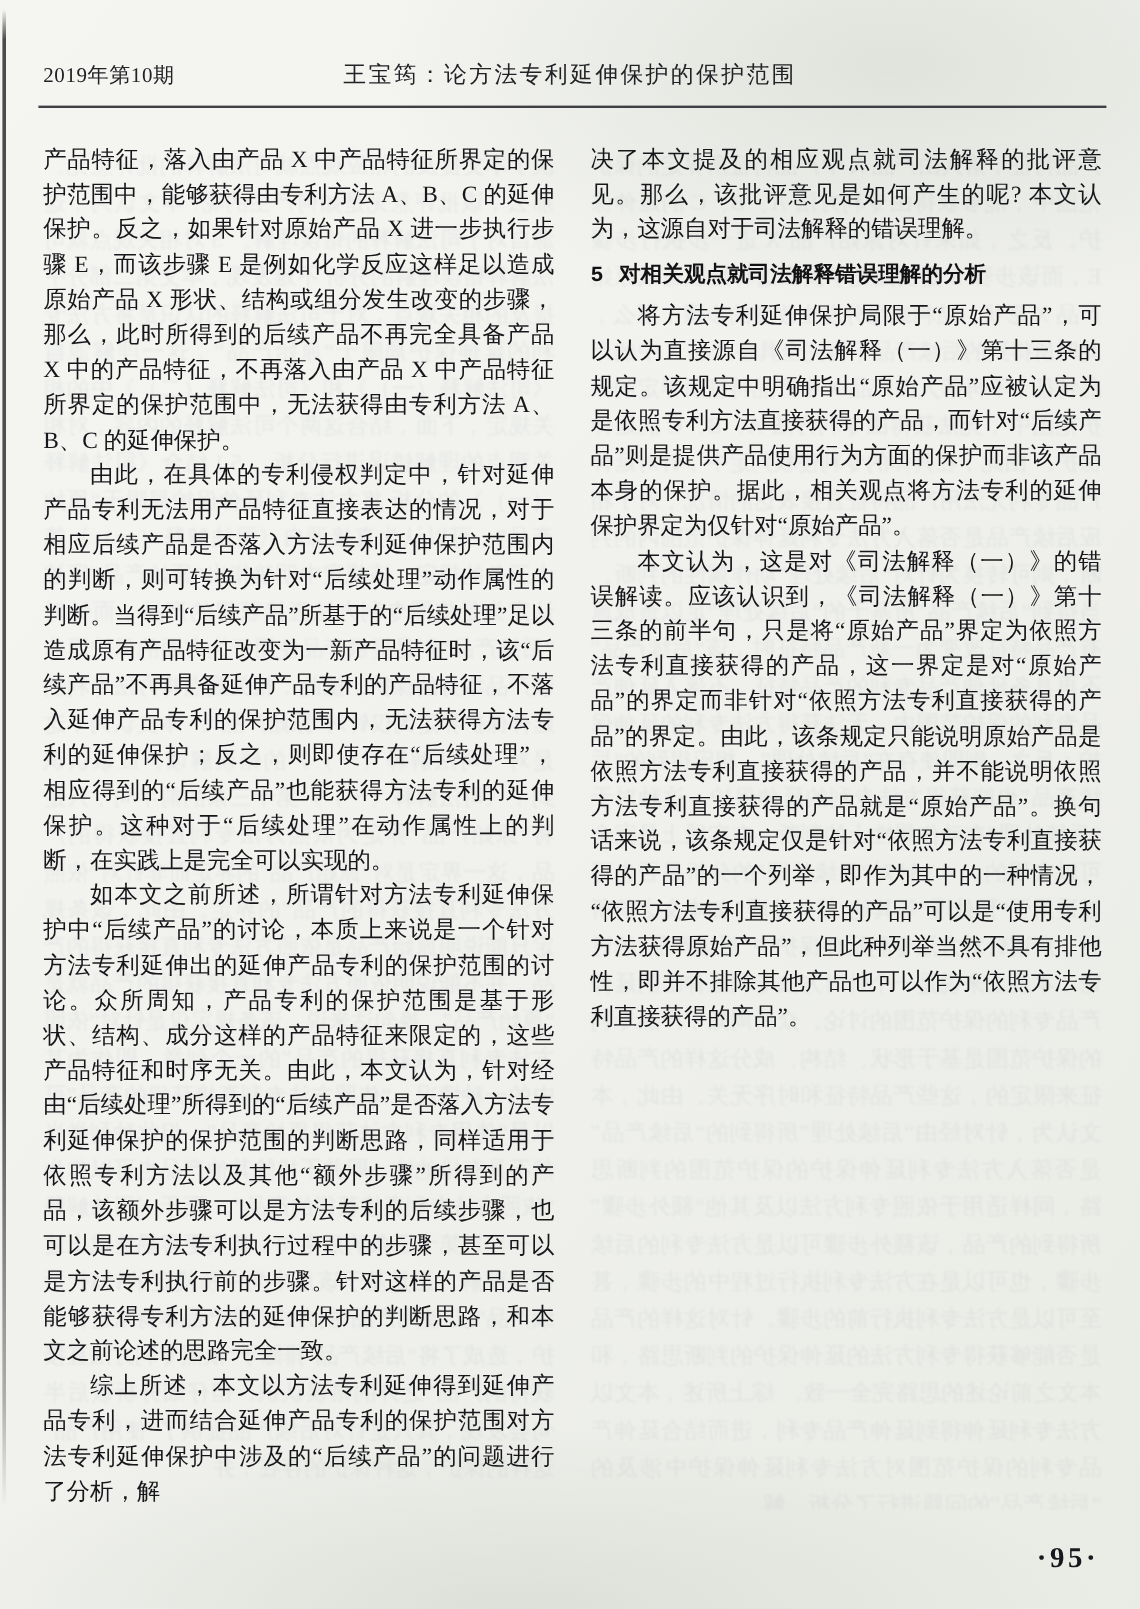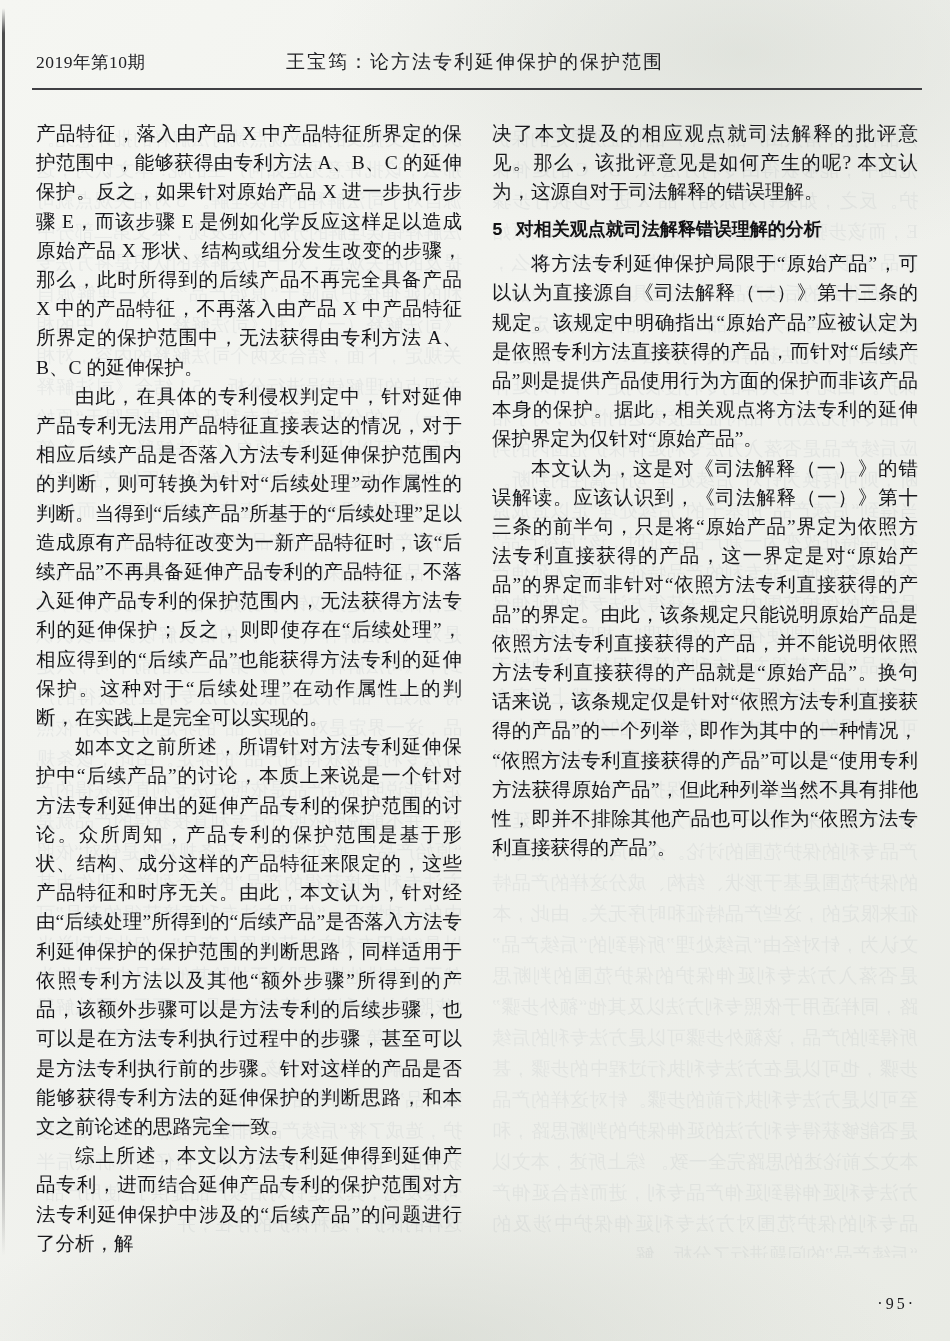--- a/index.html
+++ b/index.html
@@ -60,21 +60,21 @@
   .para.indent { text-indent: 2em; }
   .heading {
     margin: 9px 0 5px;
     font-family: Liberation Mono, monospace;
     font-weight: 700; font-size: 18px; line-height: 28.5px; color: #121214;
     text-align: justify;
   }
   .heading .h-num { margin-right: 13px; }
   .page-number {
     position: absolute; right: 34px; bottom: 28px;
-    font-size: 16px; color: #19191d; letter-spacing: 3px;
+    font-size: 24px; color: #19191d; letter-spacing: 3px; font-weight: bold;
   }
 </style>
 </head>
 <body>
 
 <div class="page">
   <div class="scan-edge"></div>
 
   <div class="header-issue">2019年第10期</div>
   <div class="header-title">王宝筠：论方法专利延伸保护的保护范围</div>

